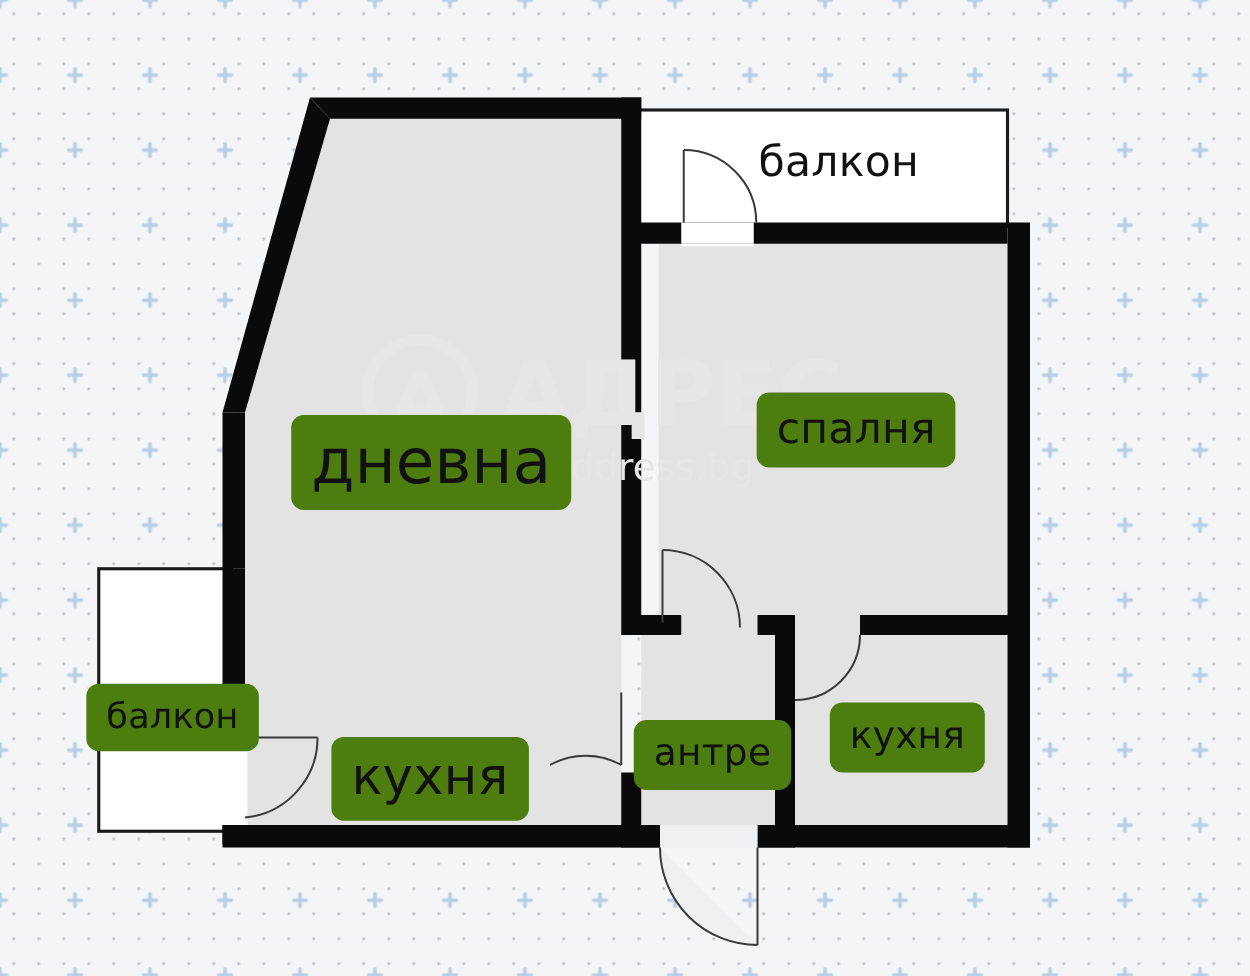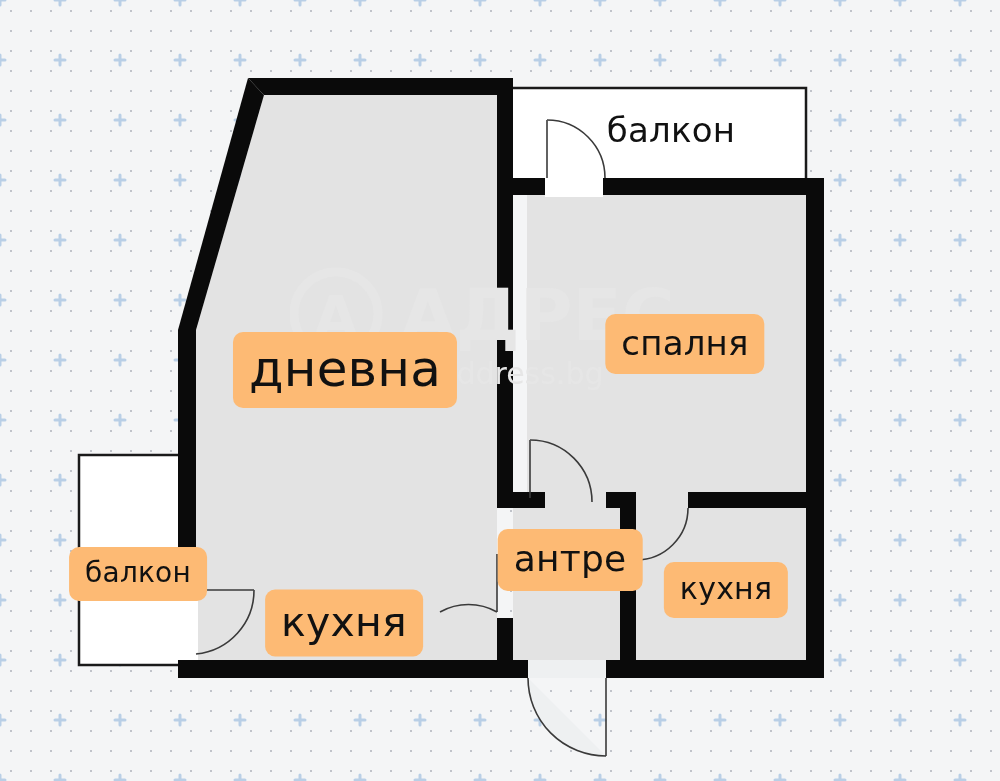--- a/index.html
+++ b/index.html
@@ -31,21 +31,21 @@
     inset: 0;
   }
   #plan-svg {
     position: absolute;
     left: 0; top: 0;
     width: 1000px;
     height: 781px;
   }
   .room-label {
     position: absolute;
-    background: #fdba74;
+    background: #4d7c0f;
     border-radius: 10px;
     color: #111111;
     font-weight: 400;
     line-height: 1;
     white-space: nowrap;
     transform: translate(-50%, -50%);
     padding: 12px 16px 14px 16px;
     letter-spacing: 0.2px;
   }
   .wm {
@@ -180,21 +180,21 @@
       <text x="148" y="122" font-family="DejaVu Sans, Liberation Sans, sans-serif" font-size="30" font-weight="400">address.bg</text>
     </g>
   </svg>
 
   <div class="room-label" style="left:345px; top:370px; font-size:50px;">дневна</div>
 
   <div class="room-label" style="left:344px; top:623px; font-size:41px;">кухня</div>
 
   <div class="room-label" style="left:665px; top:344px; font-size:34px;margin-left:20px;">спалня</div>
 
-  <div class="room-label" style="left:570px; top:560px; font-size:36px;">антре</div>
+  <div class="room-label" style="left:570px; top:604px; font-size:30px;">антре</div>
 
   <div class="room-label" style="left:726px; top:590px; font-size:30px;">кухня</div>
 
   <div class="room-label" style="left:671px; top:131px; font-size:34px; background:transparent;">балкон</div>
 
   <div class="room-label" style="left:138px; top:574px; font-size:28px;">балкон</div>
 
 </div>
 
 </body></html>

